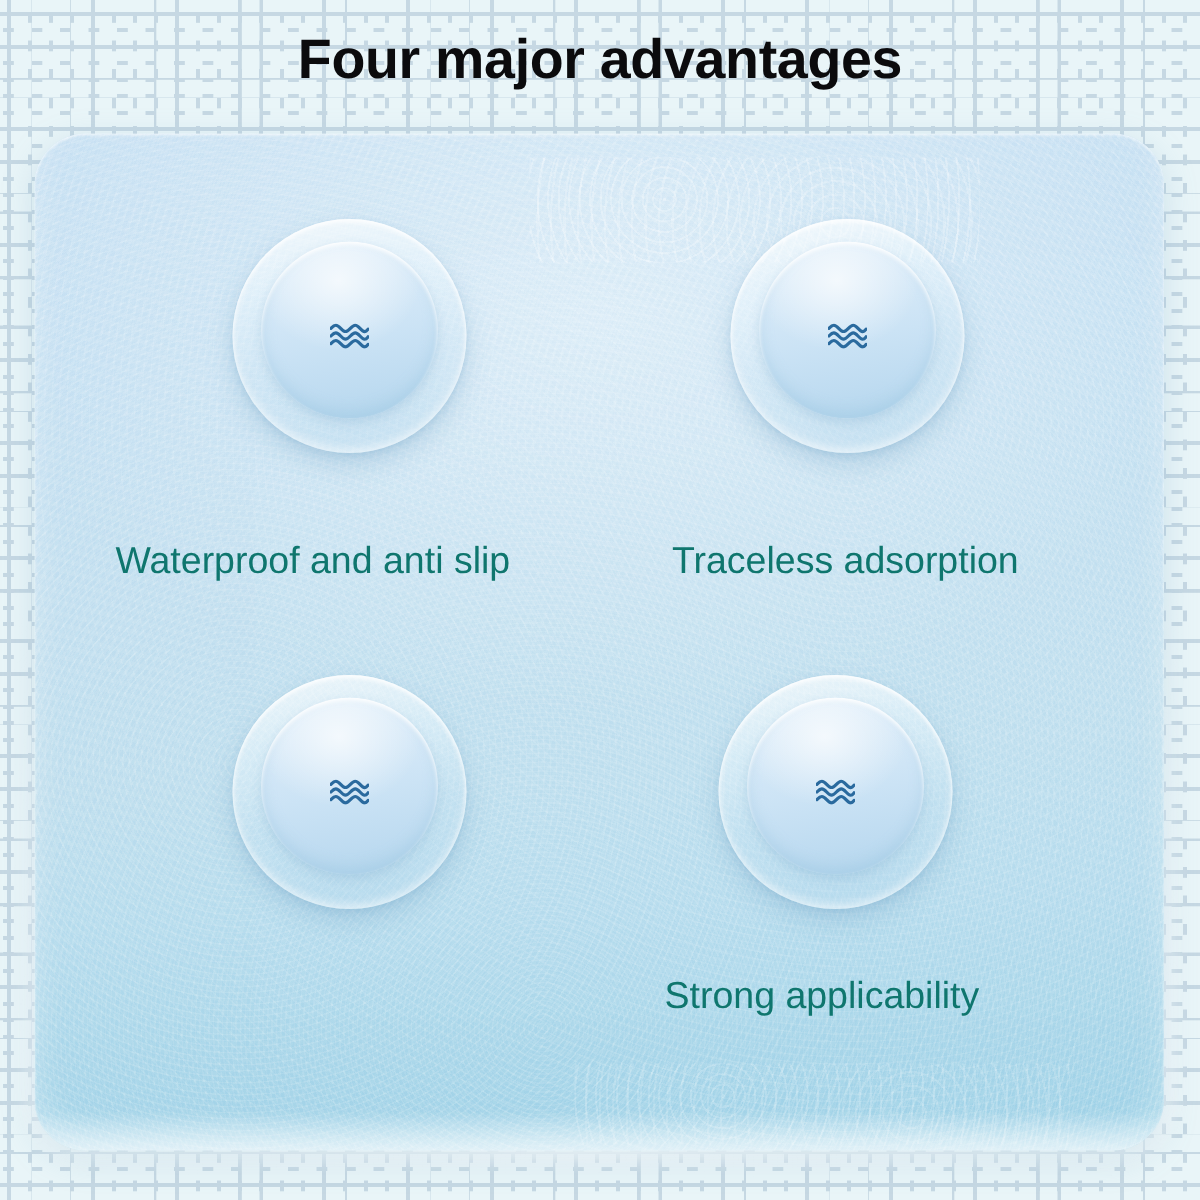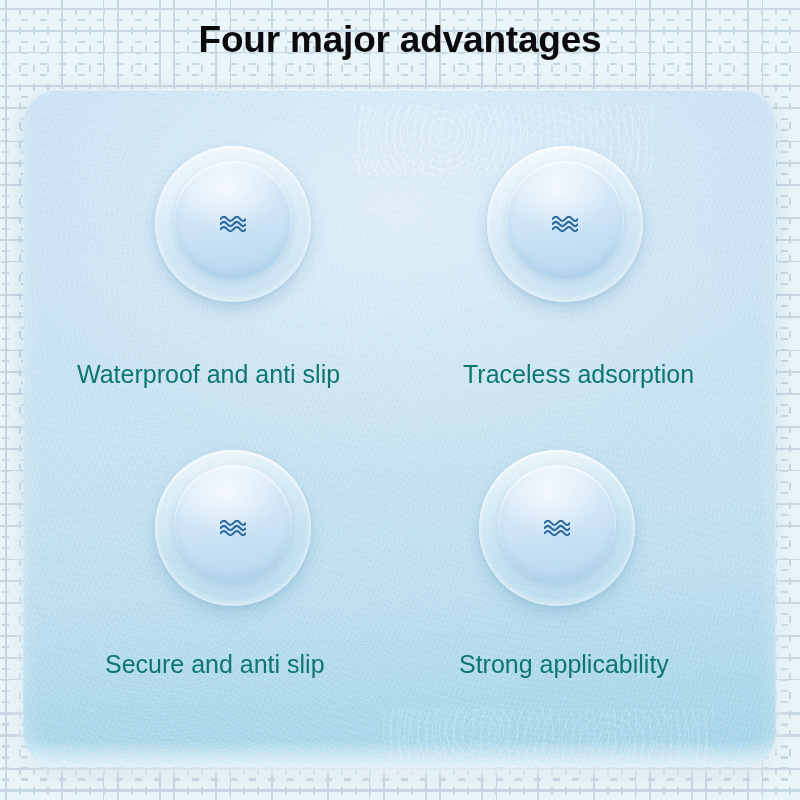--- a/index.html
+++ b/index.html
@@ -289,17 +289,16 @@
     <svg class="wave-icon" viewBox="0 0 26 17">
       <g fill="none" stroke="#2a6a9e" stroke-width="2.1" stroke-linecap="round">
         <path d="M0.6 3.4 C3.2 0.6, 4.6 0.6, 7.1 3.4 S11 6.2, 13.6 3.4 S17.5 0.6, 20 3.4 S23.9 6.2, 25.4 3.9"></path>
         <path d="M0.6 8.5 C3.2 5.7, 4.6 5.7, 7.1 8.5 S11 11.3, 13.6 8.5 S17.5 5.7, 20 8.5 S23.9 11.3, 25.4 9.0"></path>
         <path d="M0.6 13.6 C3.2 10.8, 4.6 10.8, 7.1 13.6 S11 16.4, 13.6 13.6 S17.5 10.8, 20 13.6 S23.9 16.4, 25.4 14.1"></path>
       </g>
     </svg>
   </div>
 
   <div class="label" id="label-0" style="left: 77px; top: 359px;">Waterproof and anti slip</div>
-  <div class="label" id="label-1" style="left: 463px; top: 359px; text-align: center;">Traceless adsorption</div>
-  <div class="label" id="label-2" style="left: 105px; top: 649px;">Secure and anti slip</div>
-  <div class="label" id="label-3" style="left: 443px; top: 649px; margin-left: 16px;">Strong applicability</div>
+  <div class="label" id="label-1" style="left: 448px; top: 359px; text-align: center;">Traceless adsorption</div>
+  <div class="label" id="label-3" style="left: 443px; top: 649px;">Strong applicability</div>
 
 </div>
 
 </body></html>

